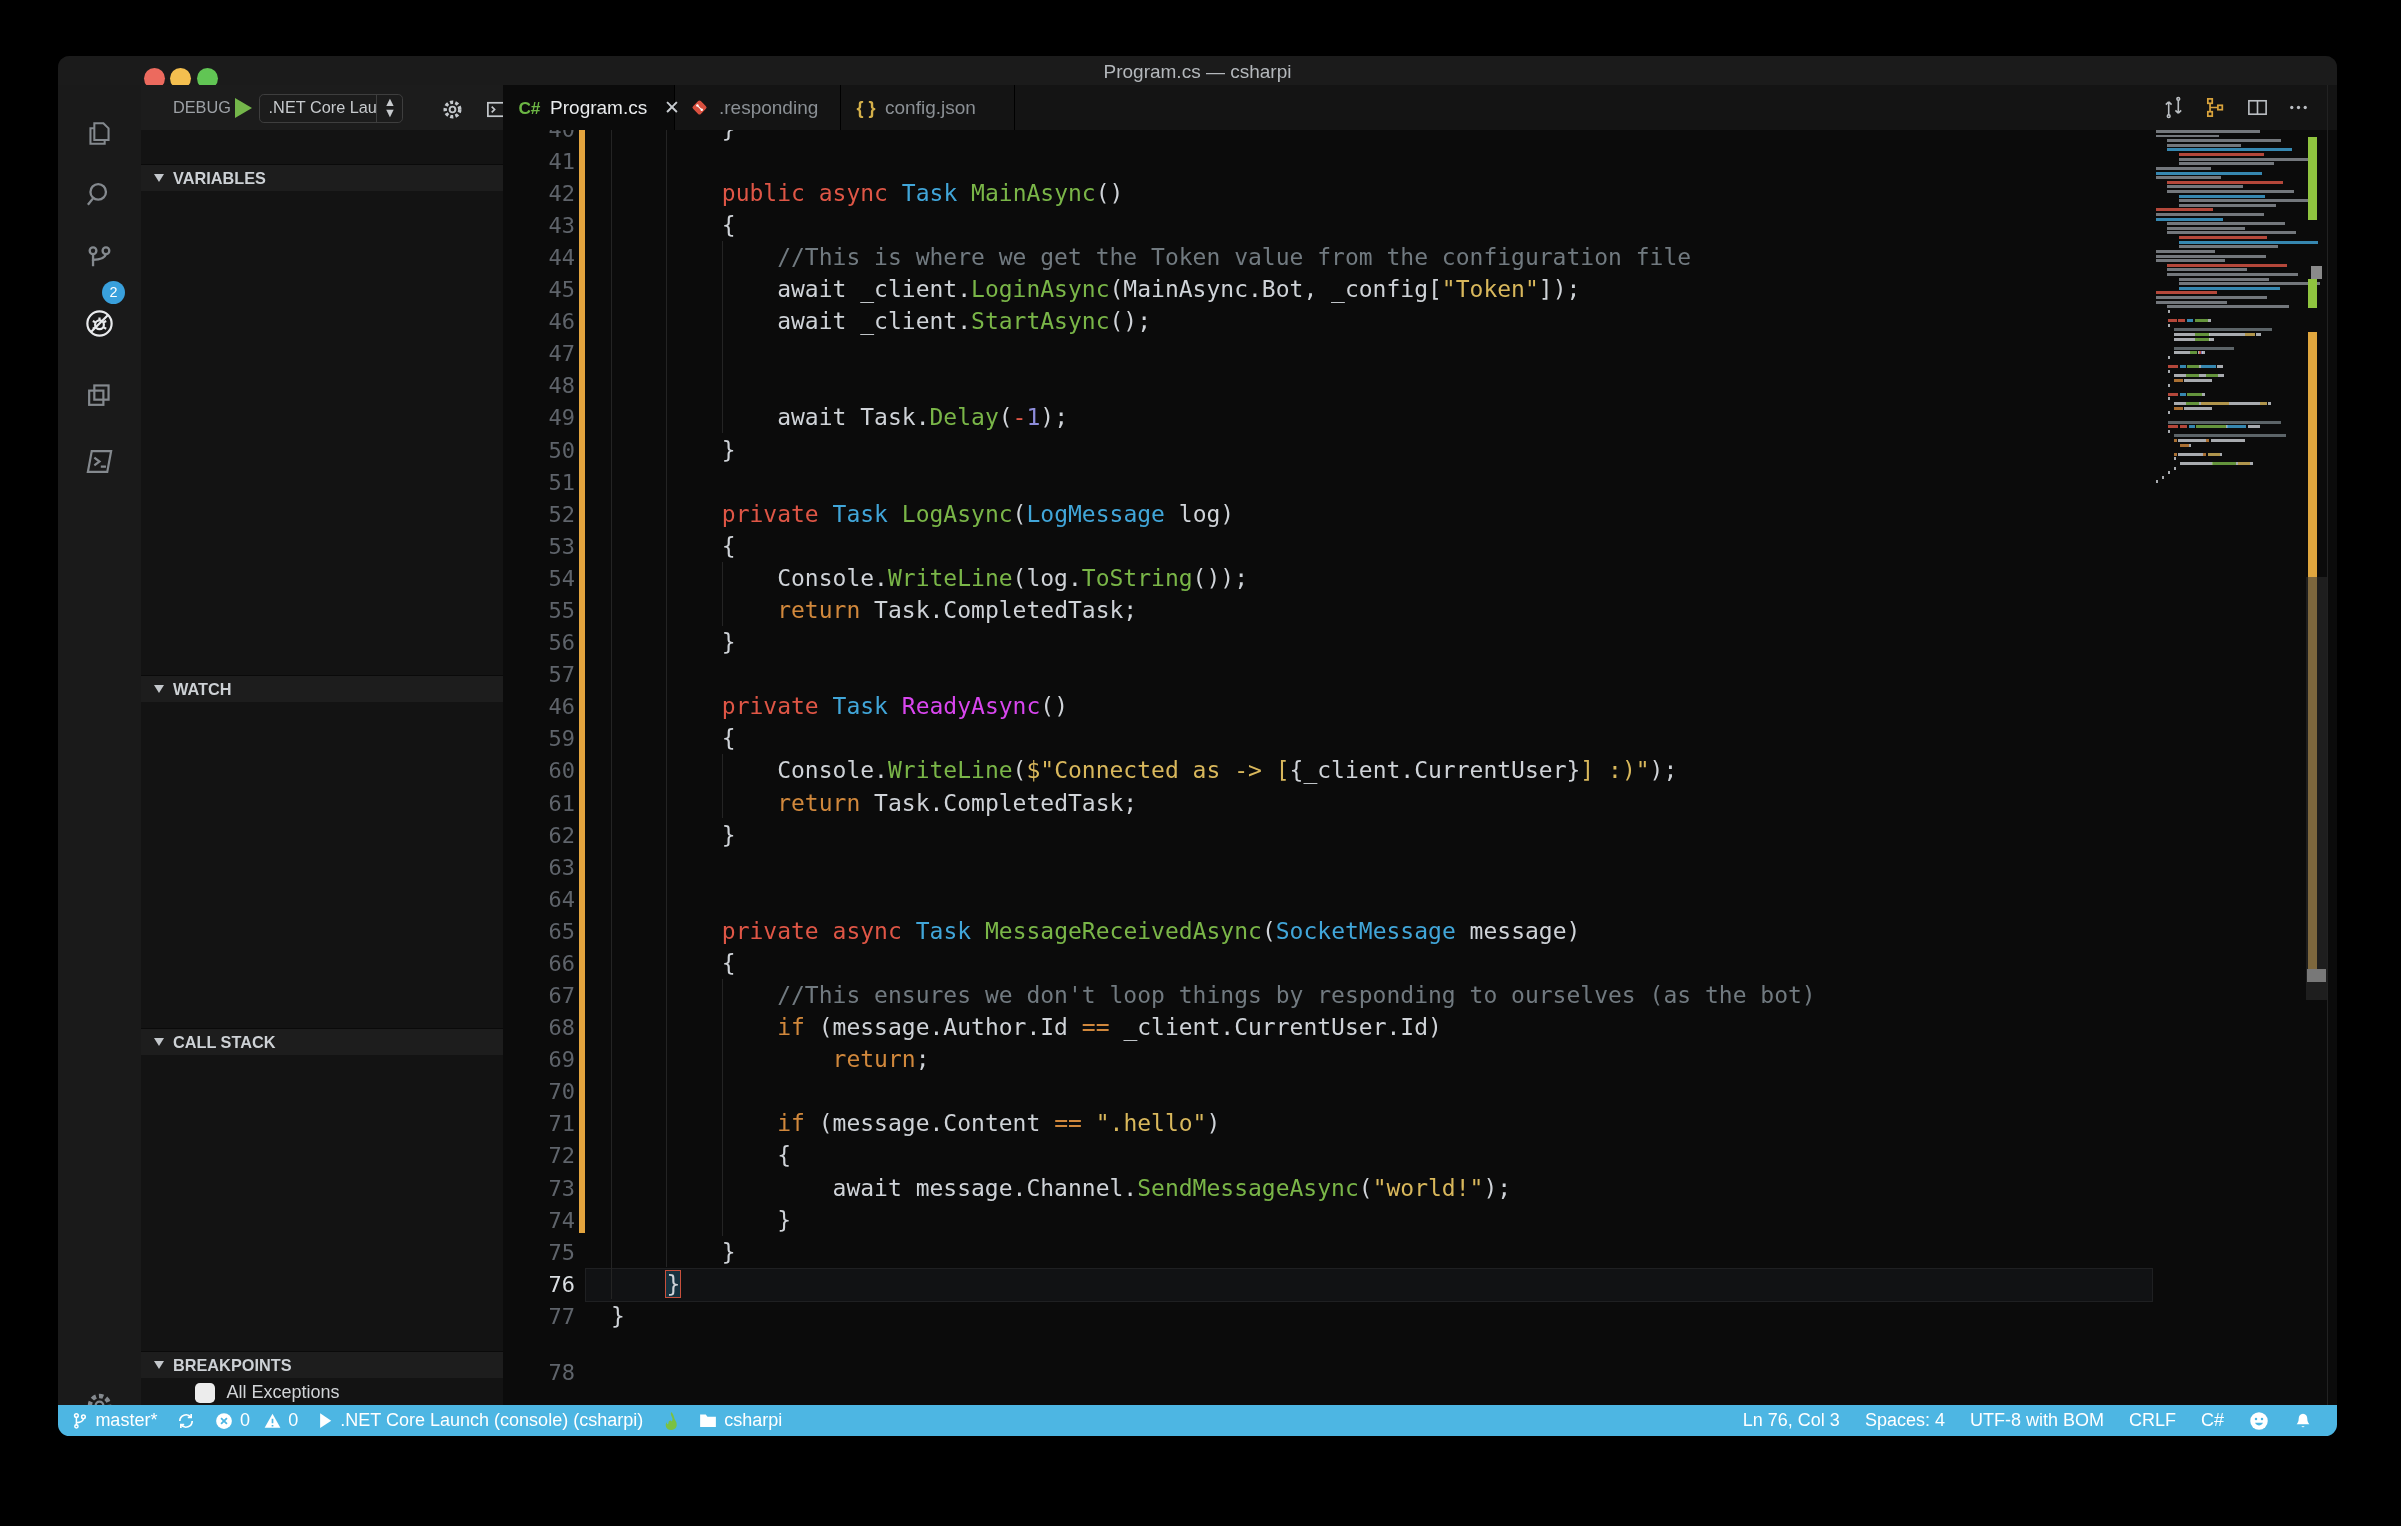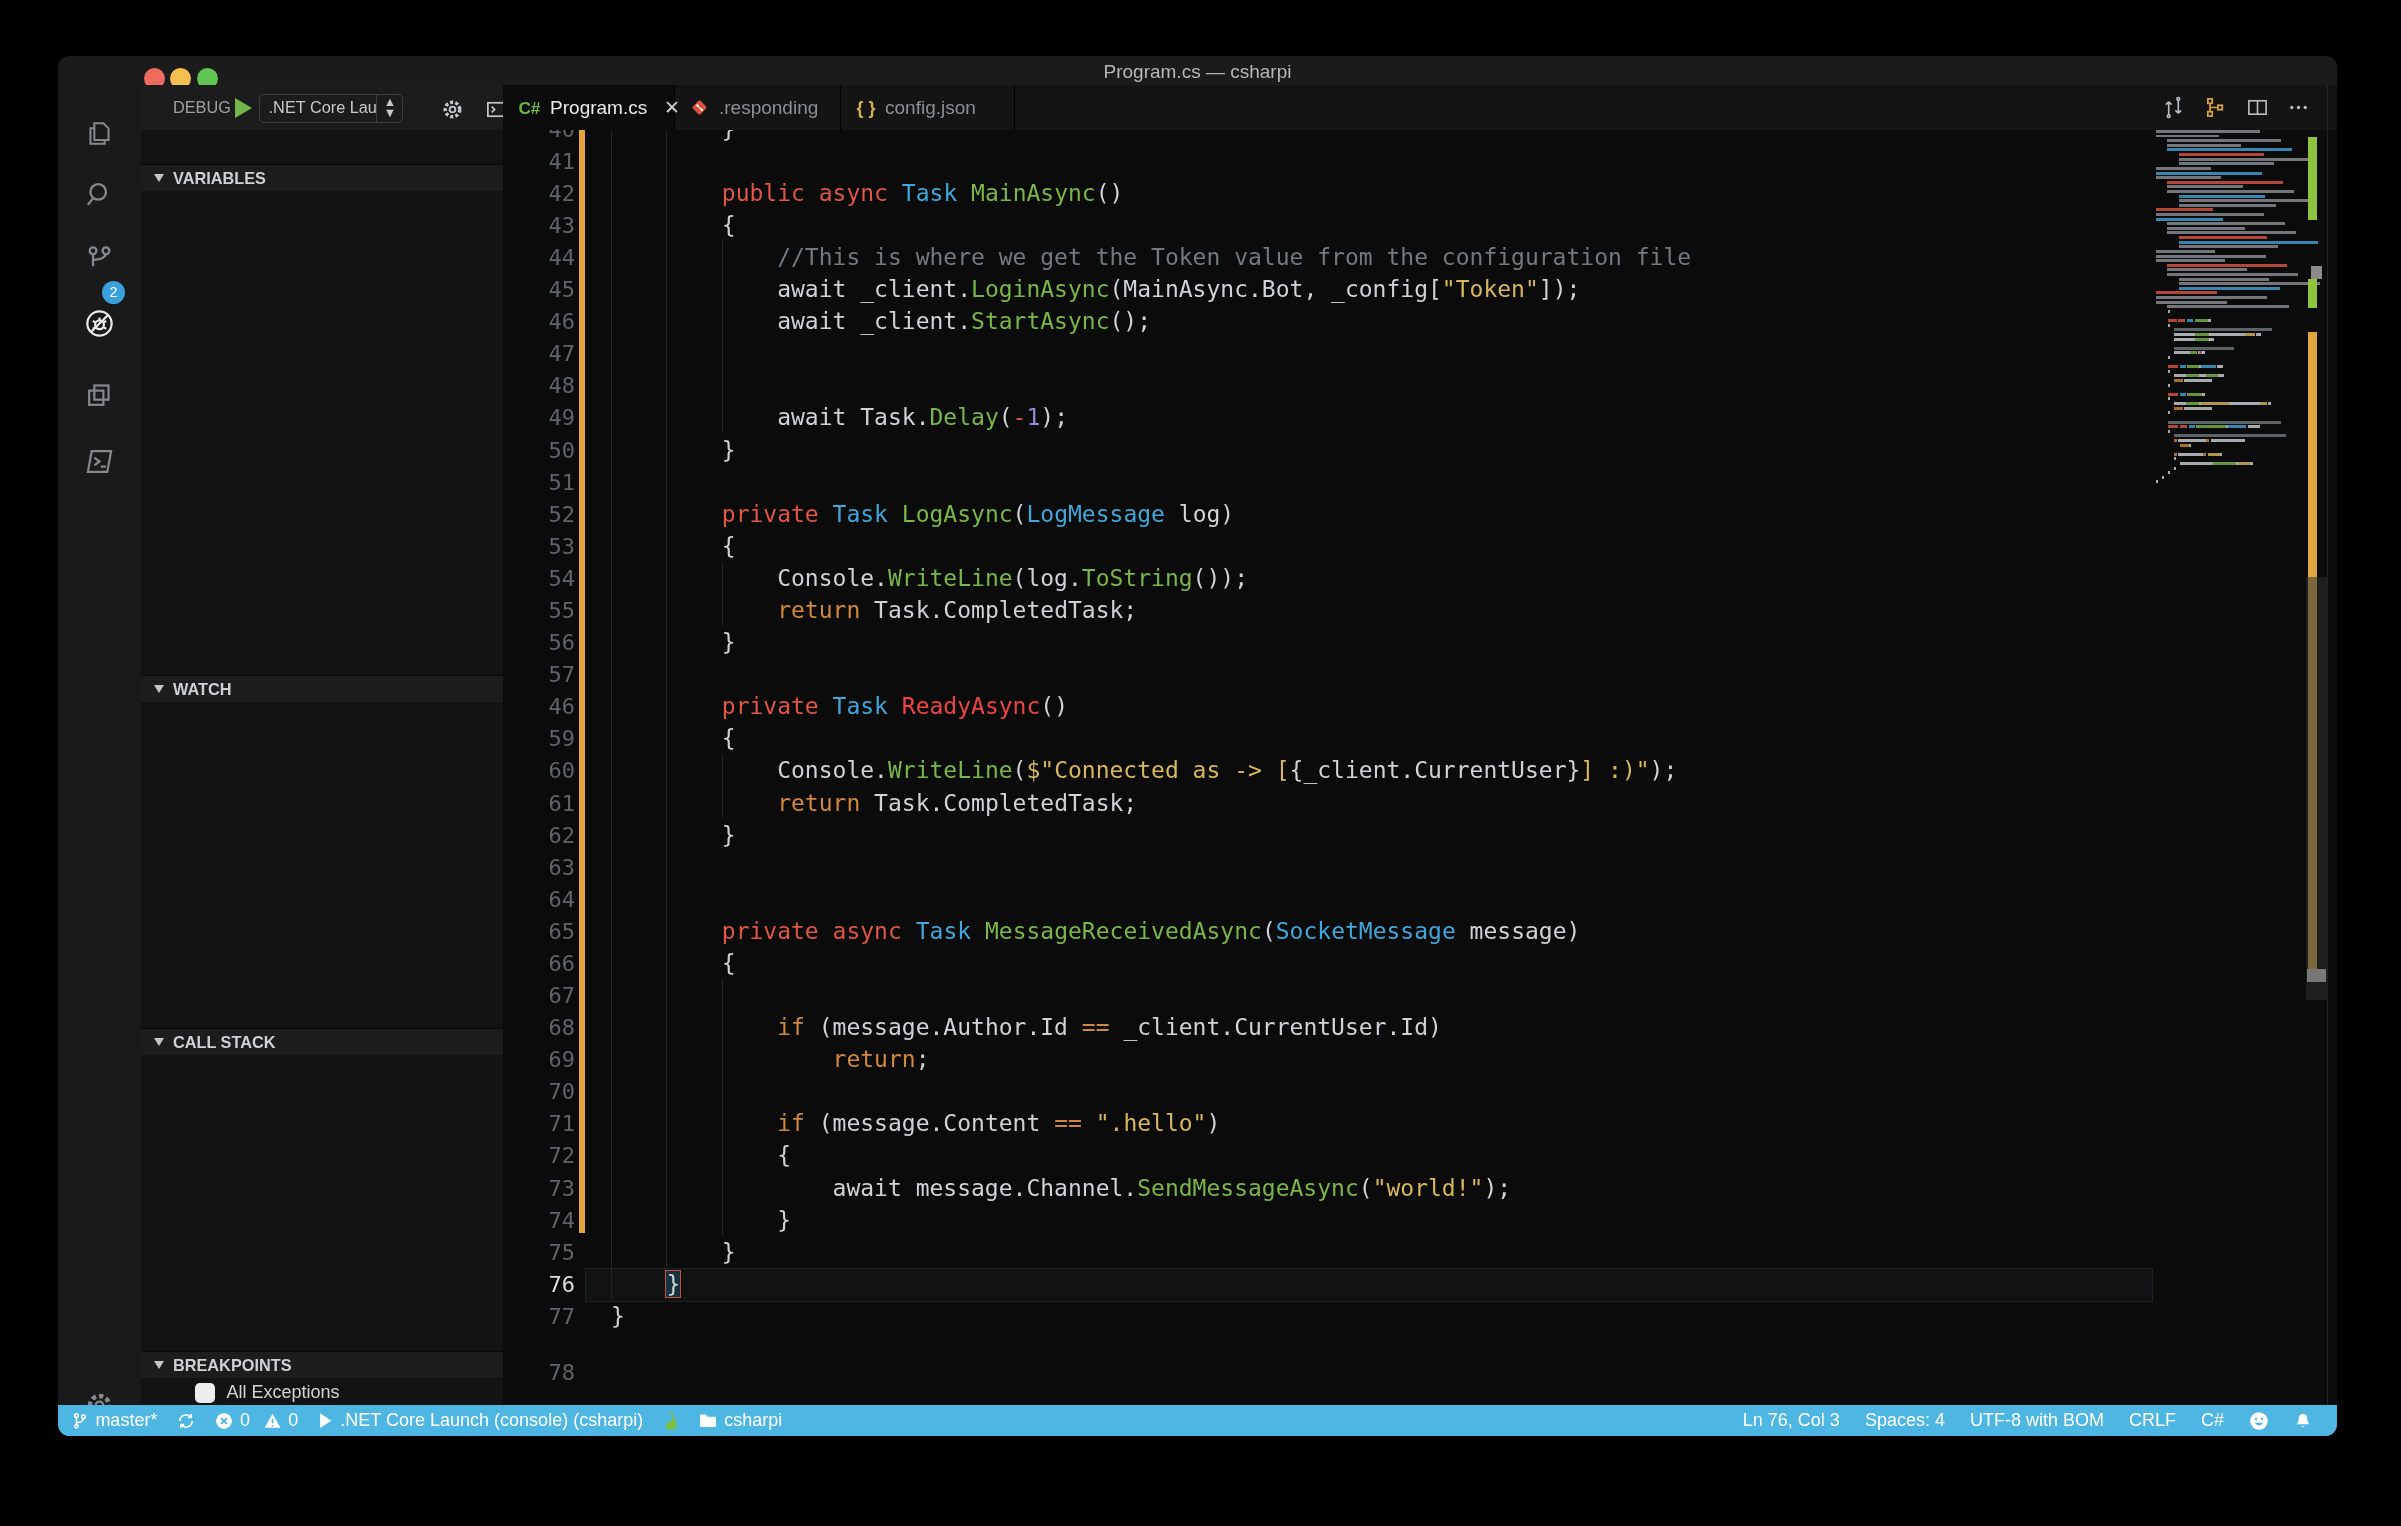--- a/index.html
+++ b/index.html
@@ -301,21 +301,21 @@
           <div class="code-row" style="top: 496px;">
             <span class="num">56</span>
             <pre><span style="color: rgb(207, 211, 216);">        }</span></pre>
           </div>
           <div class="code-row" style="top: 528px;">
             <span class="num">57</span>
             <pre></pre>
           </div>
           <div class="code-row" style="top: 560px;">
             <span class="num">46</span>
-            <pre><span style="color: rgb(207, 211, 216);">        </span><span style="color: rgb(223, 86, 70);">private</span><span style="color: rgb(207, 211, 216);"> </span><span style="color: rgb(65, 166, 217);">Task</span><span style="color: rgb(207, 211, 216);"> </span><span style="color: #ef4444;">ReadyAsync</span><span style="color: rgb(207, 211, 216);">()</span></pre>
+            <pre><span style="color: rgb(207, 211, 216);">        </span><span style="color: rgb(223, 86, 70);">private</span><span style="color: rgb(207, 211, 216);"> </span><span style="color: rgb(65, 166, 217);">Task</span><span style="color: rgb(207, 211, 216);"> </span><span style="color: #d946ef;">ReadyAsync</span><span style="color: rgb(207, 211, 216);">()</span></pre>
           </div>
           <div class="code-row" style="top: 592px;">
             <span class="num">59</span>
             <pre><span style="color: rgb(207, 211, 216);">        {</span></pre>
           </div>
           <div class="code-row" style="top: 624px;">
             <span class="num">60</span>
             <pre><span style="color: rgb(207, 211, 216);">            Console.</span><span style="color: rgb(122, 182, 72);">WriteLine</span><span style="color: rgb(207, 211, 216);">(</span><span style="color: rgb(217, 184, 92);">$"Connected as -&gt; [</span><span style="color: rgb(207, 211, 216);">{_client.CurrentUser}</span><span style="color: rgb(217, 184, 92);">] :)"</span><span style="color: rgb(207, 211, 216);">);</span></pre>
           </div>
           <div class="code-row" style="top: 657px;">
@@ -337,20 +337,21 @@
           <div class="code-row" style="top: 785px;">
             <span class="num">65</span>
             <pre><span style="color: rgb(207, 211, 216);">        </span><span style="color: rgb(223, 86, 70);">private</span><span style="color: rgb(207, 211, 216);"> </span><span style="color: rgb(223, 86, 70);">async</span><span style="color: rgb(207, 211, 216);"> </span><span style="color: rgb(65, 166, 217);">Task</span><span style="color: rgb(207, 211, 216);"> </span><span style="color: rgb(122, 182, 72);">MessageReceivedAsync</span><span style="color: rgb(207, 211, 216);">(</span><span style="color: rgb(65, 166, 217);">SocketMessage</span><span style="color: rgb(207, 211, 216);"> message)</span></pre>
           </div>
           <div class="code-row" style="top: 817px;">
             <span class="num">66</span>
             <pre><span style="color: rgb(207, 211, 216);">        {</span></pre>
           </div>
           <div class="code-row" style="top: 849px;">
             <span class="num">67</span>
+            <pre><span style="color: rgb(207, 211, 216);">            </span><span style="color: rgb(113, 122, 128);">//This ensures we don't loop things by responding to ourselves (as the bot)</span></pre>
           </div>
           <div class="code-row" style="top: 881px;">
             <span class="num">68</span>
             <pre><span style="color: rgb(207, 211, 216);">            </span><span style="color: rgb(209, 136, 60);">if</span><span style="color: rgb(207, 211, 216);"> (message.Author.Id </span><span style="color: rgb(209, 136, 60);">==</span><span style="color: rgb(207, 211, 216);"> _client.CurrentUser.Id)</span></pre>
           </div>
           <div class="code-row" style="top: 913px;">
             <span class="num">69</span>
             <pre><span style="color: rgb(207, 211, 216);">                </span><span style="color: rgb(209, 136, 60);">return</span><span style="color: rgb(207, 211, 216);">;</span></pre>
           </div>
           <div class="code-row" style="top: 945px;">

